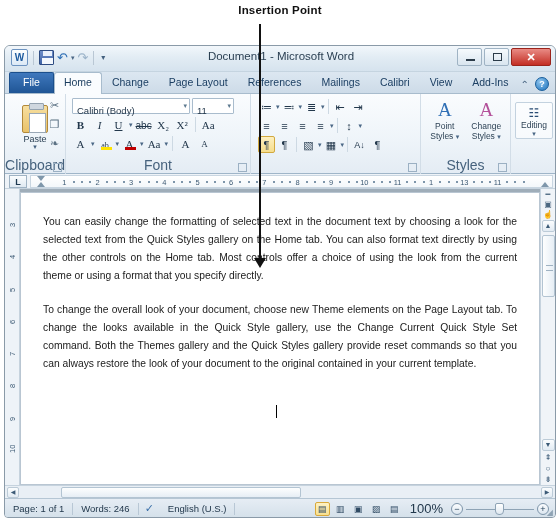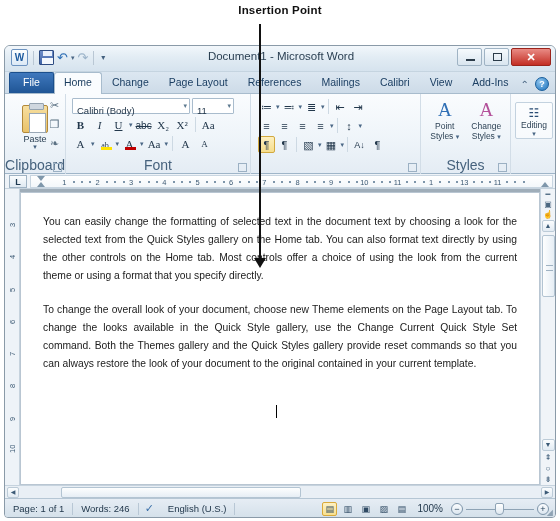--- a/index.html
+++ b/index.html
@@ -290,21 +290,21 @@
   .proof-ico { font-size: 11px; color: #3a6fa8; padding: 0 6px; }
   .sb-right { margin-left: auto; display: flex; align-items: center; gap: 3px; padding-right: 6px; }
   .view-btn {
     width: 15px; height: 14px; border: 1px solid transparent; border-radius: 2px;
     font-size: 9px; color: #2f4a63; text-align: center; line-height: 13px;
   }
   .view-btn.on {
     background: linear-gradient(to bottom,#fdf1c3,#f7e08f);
     border-color: #d9a93a;
   }
-  .zoom-pct { padding: 0 5px; font-size: 10px; }
+  .zoom-pct { padding: 0 5px; font-size: 13px; }
   .zoom-circ {
     width: 12px; height: 12px; border-radius: 50%; border: 1px solid #7e95aa;
     font-size: 9px; color: #27435c; text-align: center; line-height: 10px;
     background: linear-gradient(to bottom,#fafcfe,#dde7f0);
   }
   .zoom-track { position: relative; width: 68px; height: 12px; }
   .zoom-line { position: absolute; left: 0; top: 6px; width: 68px; height: 1px; background: #8ea3b5; }
   .zoom-mid { position: absolute; left: 33px; top: 2px; width: 1px; height: 8px; background: #8ea3b5; }
   .zoom-handle {
     position: absolute; left: 29px; top: 0px; width: 9px; height: 12px;

